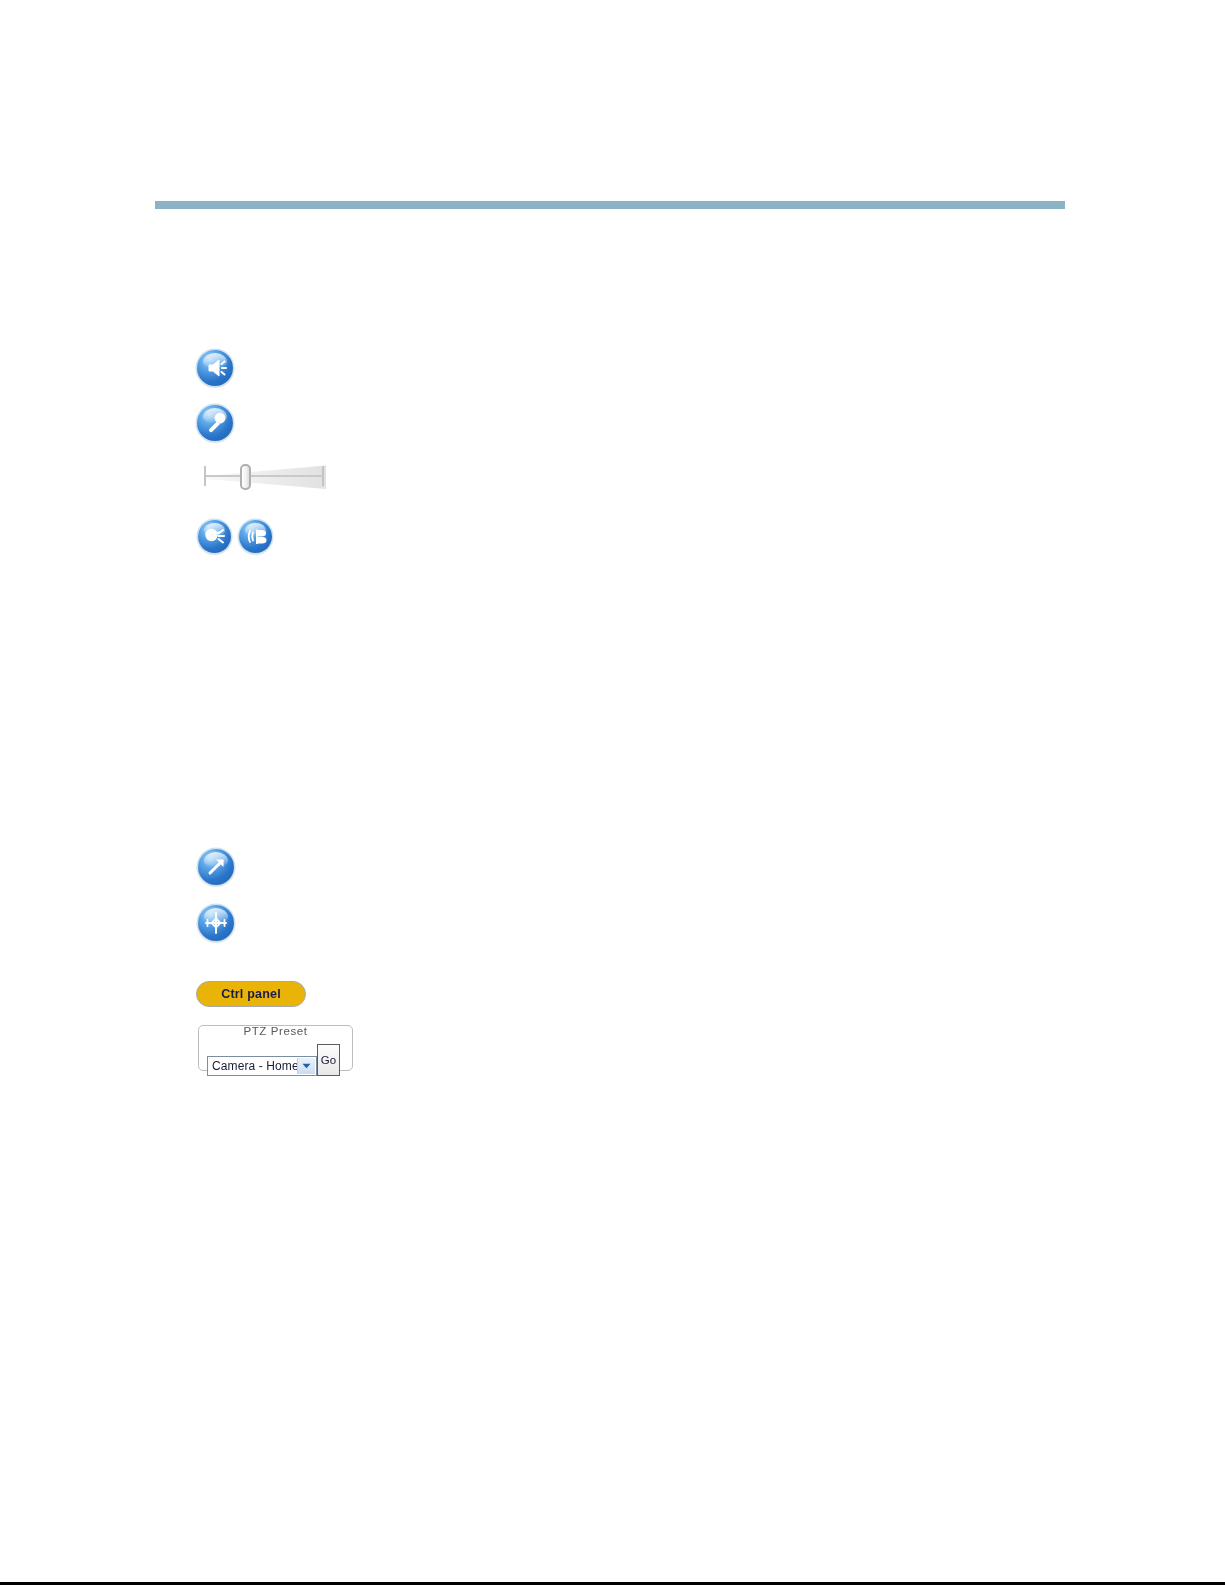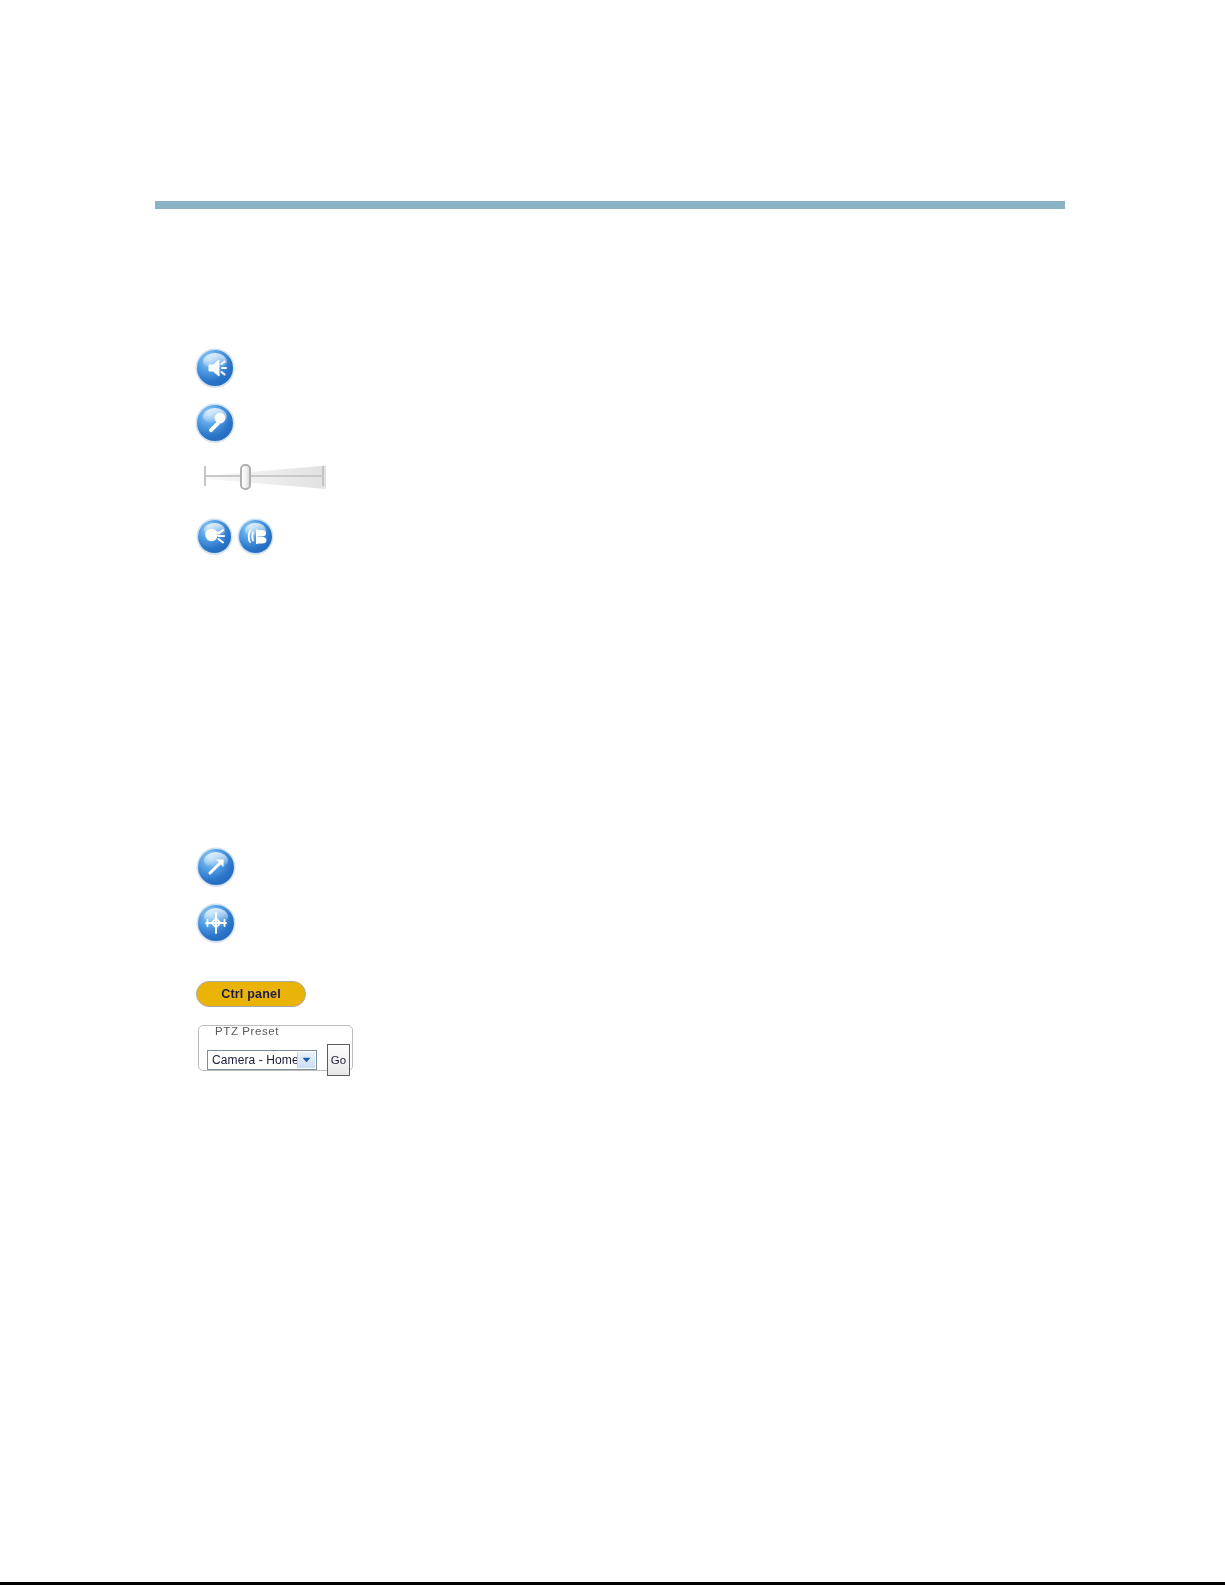--- a/index.html
+++ b/index.html
@@ -151,36 +151,37 @@
     top: 1025px;
     width: 155px;
     height: 46px;
     border: 1px solid #bdbdbd;
     border-radius: 5px;
     box-sizing: border-box;
     background: #ffffff;
   }
   .ptz-legend {
     position: absolute;
-    left: 16px;
+    left: 0;
     top: -1px;
     width: 100%;
+    text-align: center;
     font-size: 11.5px;
     color: #58585f;
     background: transparent;
     letter-spacing: 0.6px;
     font-family: "Liberation Sans", sans-serif;
   }
   .ptz-row {
     position: absolute;
     left: 8px;
     top: 18px;
     display: flex;
-    align-items: center;
-    gap: 10px;
+    align-items: flex-end;
+    gap: 0;
   }
   .ptz-select {
     position: relative;
     width: 110px;
     height: 20px;
     border: 1px solid #7d8da0;
     background: #ffffff;
     box-sizing: border-box;
     display: flex;
     align-items: center;

